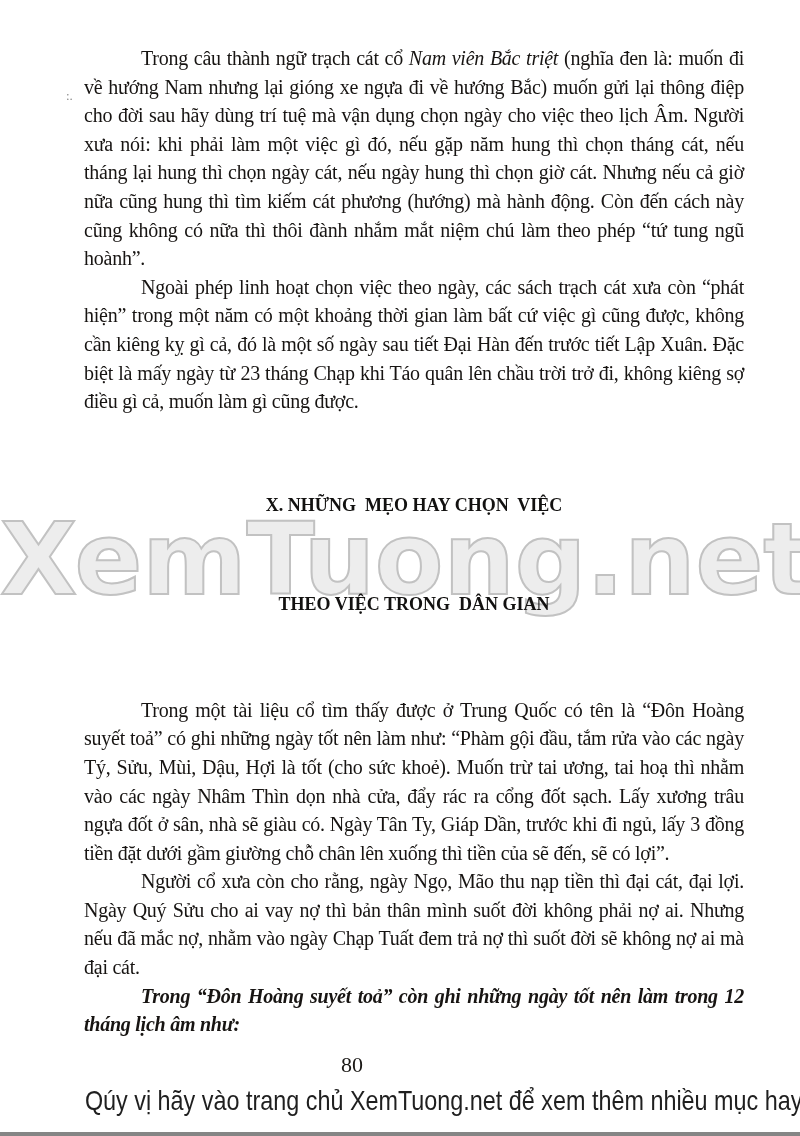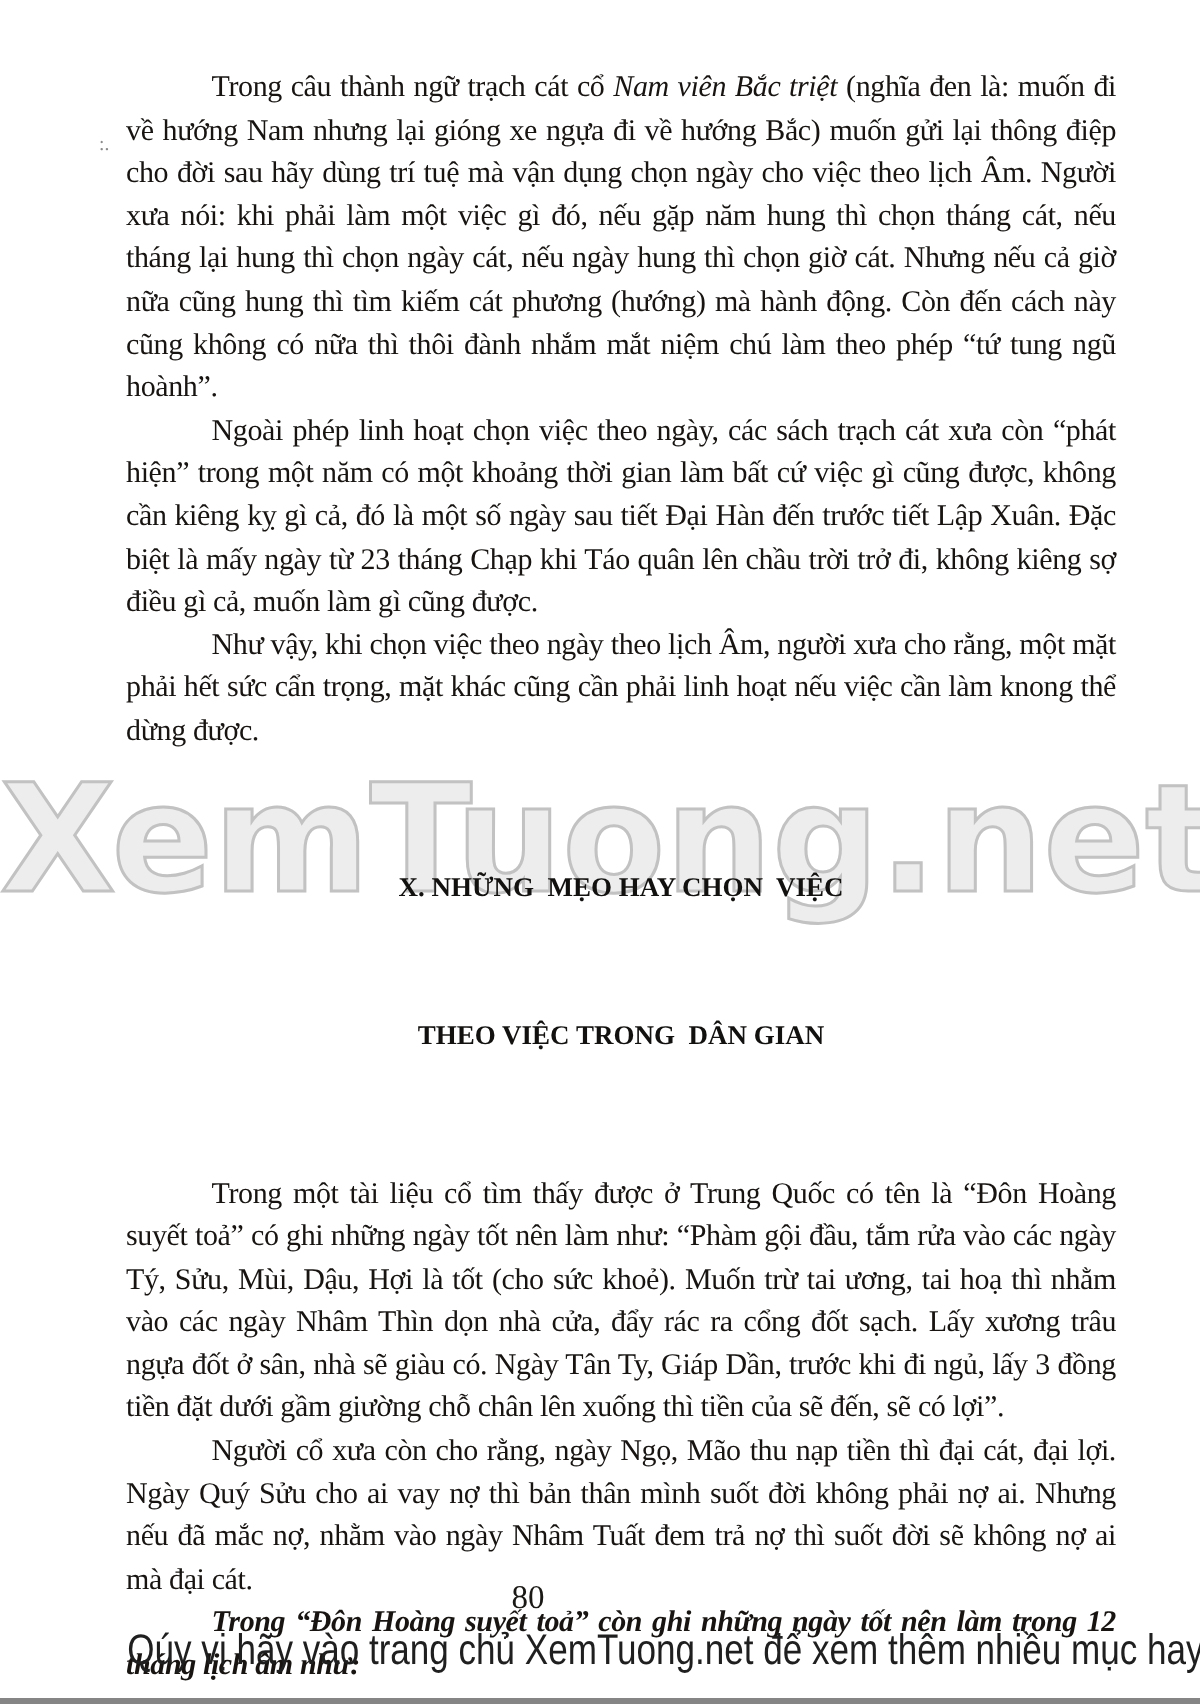--- a/index.html
+++ b/index.html
@@ -53,31 +53,30 @@
 
   <div class="watermark">XemTuong.net</div>
 
   <div class="margin-artifact">:.</div>
 
   <div class="body-col">
 
     <div>
         <p class="para"><span>Trong câu thành ngữ trạch cát cổ </span><i>Nam viên Bắc triệt</i><span> (nghĩa đen là: muốn đi về hướng Nam nhưng lại gióng xe ngựa đi về hướng Bắc) muốn gửi lại thông điệp cho đời sau hãy dùng trí tuệ mà vận dụng chọn ngày cho việc theo lịch Âm. Người xưa nói: khi phải làm một việc gì đó, nếu gặp năm hung thì chọn tháng cát, nếu tháng lại hung thì chọn ngày cát, nếu ngày hung thì chọn giờ cát. Nhưng nếu cả giờ nữa cũng hung thì tìm kiếm cát phương (hướng) mà hành động. Còn đến cách này cũng không có nữa thì thôi đành nhắm mắt niệm chú làm theo phép “tứ tung ngũ hoành”.</span></p>
         <p class="para"><span>Ngoài phép linh hoạt chọn việc theo ngày, các sách trạch cát xưa còn “phát hiện” trong một năm có một khoảng thời gian làm bất cứ việc gì cũng được, không cần kiêng kỵ gì cả, đó là một số ngày sau tiết Đại Hàn đến trước tiết Lập Xuân. Đặc biệt là mấy ngày từ 23 tháng Chạp khi Táo quân lên chầu trời trở đi, không kiêng sợ điều gì cả, muốn làm gì cũng được.</span></p>
-        <p class="para"><span>Như vậy, khi chọn việc theo ngày theo lịch Âm, người xưa cho rằng, một mặt phải hết sức cẩn trọng, mặt khác cũng cần phải linh hoạt nếu việc cần làm knong thể dừng được.</span></p>
       </div>
 
     <h2 class="heading">
       <span class="hline">X. NHỮNG  MẸO HAY CHỌN  VIỆC</span>
       <span class="hline">THEO VIỆC TRONG  DÂN GIAN</span>
     </h2>
 
     <div>
         <p class="para"><span>Trong một tài liệu cổ tìm thấy được ở Trung Quốc có tên là “Đôn Hoàng suyết toả” có ghi những ngày tốt nên làm như: “Phàm gội đầu, tắm rửa vào các ngày Tý, Sửu, Mùi, Dậu, Hợi là tốt (cho sức khoẻ). Muốn trừ tai ương, tai hoạ thì nhằm vào các ngày Nhâm Thìn dọn nhà cửa, đẩy rác ra cổng đốt sạch. Lấy xương trâu ngựa đốt ở sân, nhà sẽ giàu có. Ngày Tân Ty, Giáp Dần, trước khi đi ngủ, lấy 3 đồng tiền đặt dưới gầm giường chỗ chân lên xuống thì tiền của sẽ đến, sẽ có lợi”.</span></p>
-        <p class="para"><span>Người cổ xưa còn cho rằng, ngày Ngọ, Mão thu nạp tiền thì đại cát, đại lợi. Ngày Quý Sửu cho ai vay nợ thì bản thân mình suốt đời không phải nợ ai. Nhưng nếu đã mắc nợ, nhằm vào ngày Nhâm Tuất đem trả nợ thì suốt đời sẽ không nợ ai mà đại cát.</span></p>
+        <p class="para"><span>Người cổ xưa còn cho rằng, ngày Ngọ, Mão thu nạp tiền thì đại cát, đại lợi. Ngày Quý Sửu cho ai vay nợ thì bản thân mình suốt đời không phải nợ ai. Nhưng nếu đã mắc nợ, nhằm vào ngày Chạp Tuất đem trả nợ thì suốt đời sẽ không nợ ai mà đại cát.</span></p>
         <p class="para bold-italic"><span>Trong “Đôn Hoàng suyết toả” còn ghi những ngày tốt nên làm trong 12 tháng lịch âm như:</span></p>
       </div>
 
   </div>
 
   <div class="pagenum">80</div>
 
   <div class="footer">
     <span class="squeeze">Qúy vị hãy vào trang chủ XemTuong.net để xem thêm nhiều mục hay khác</span>
   </div>

